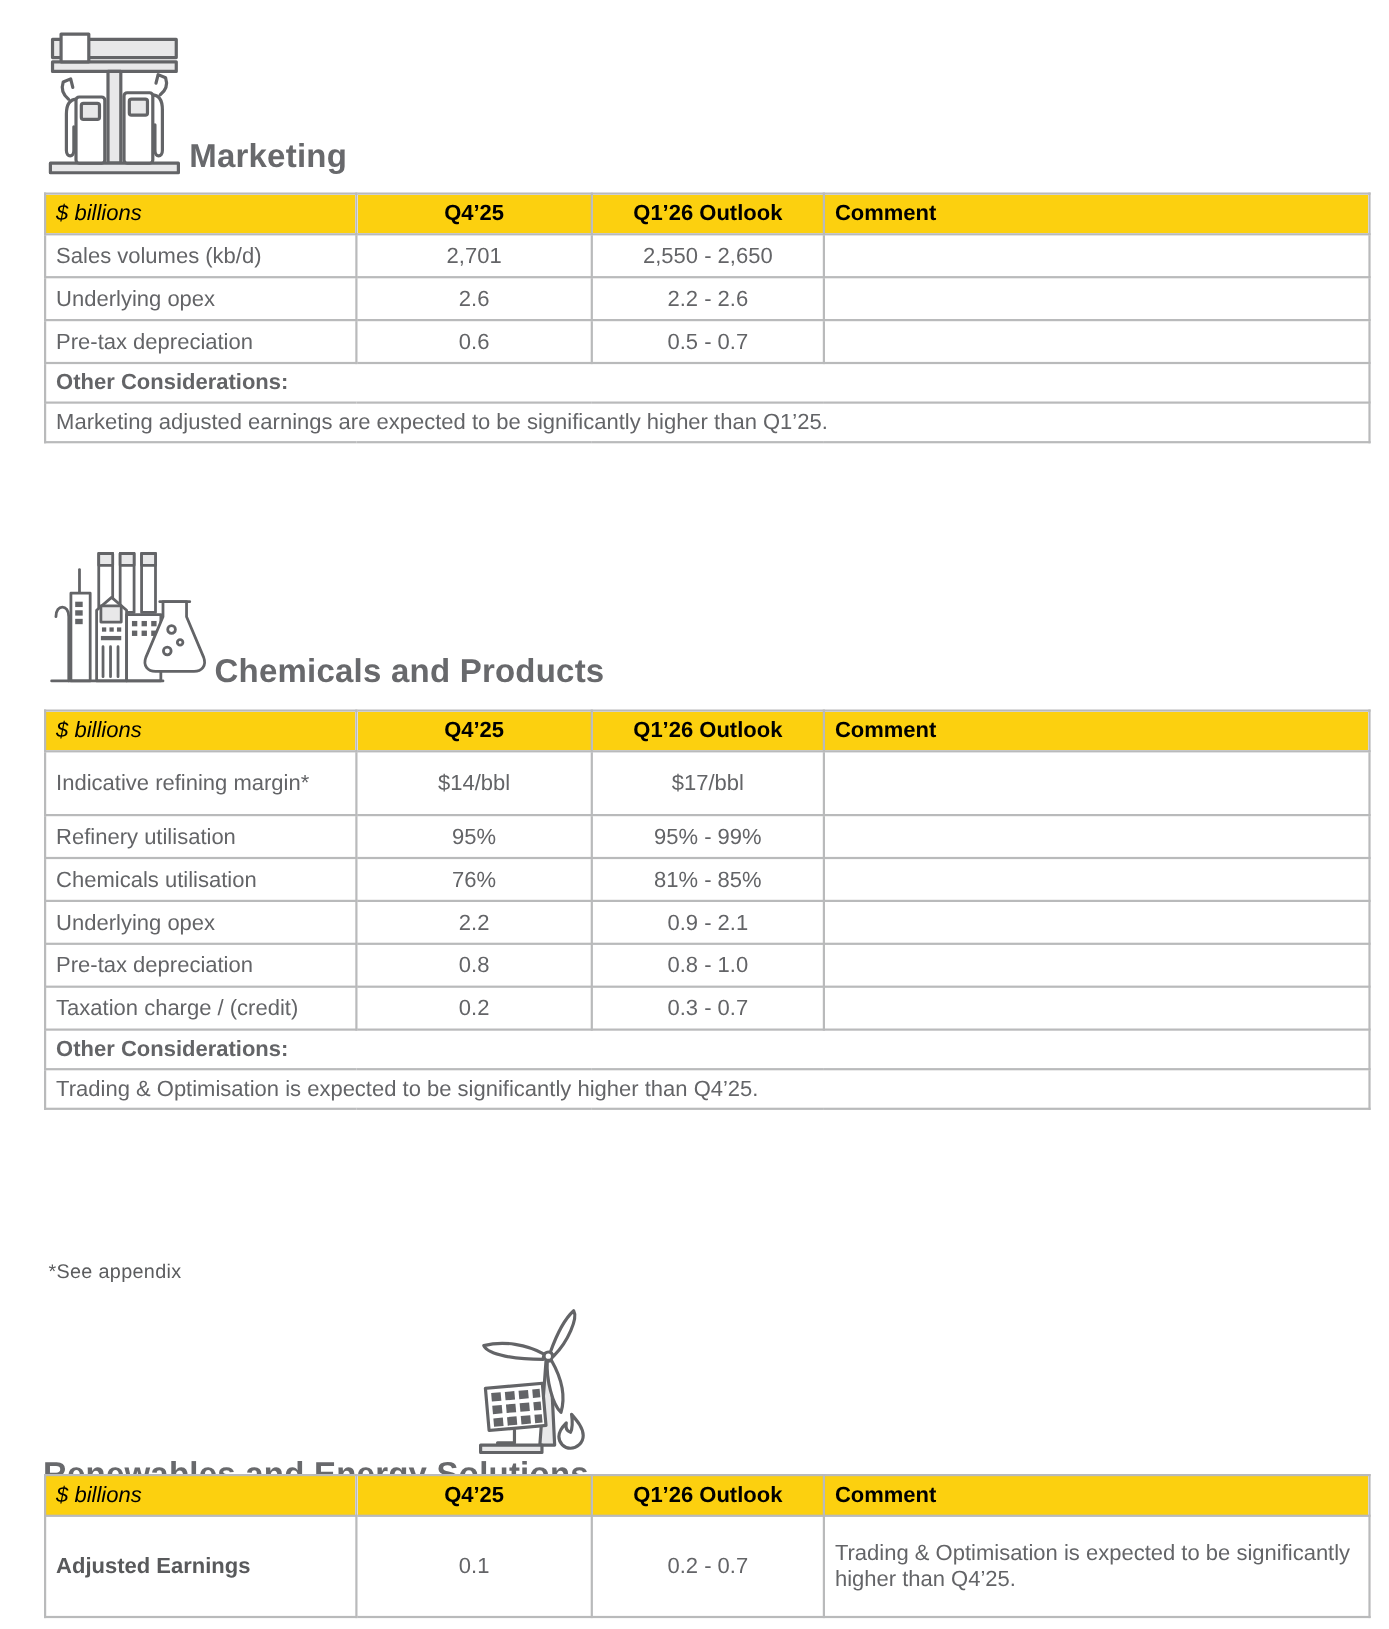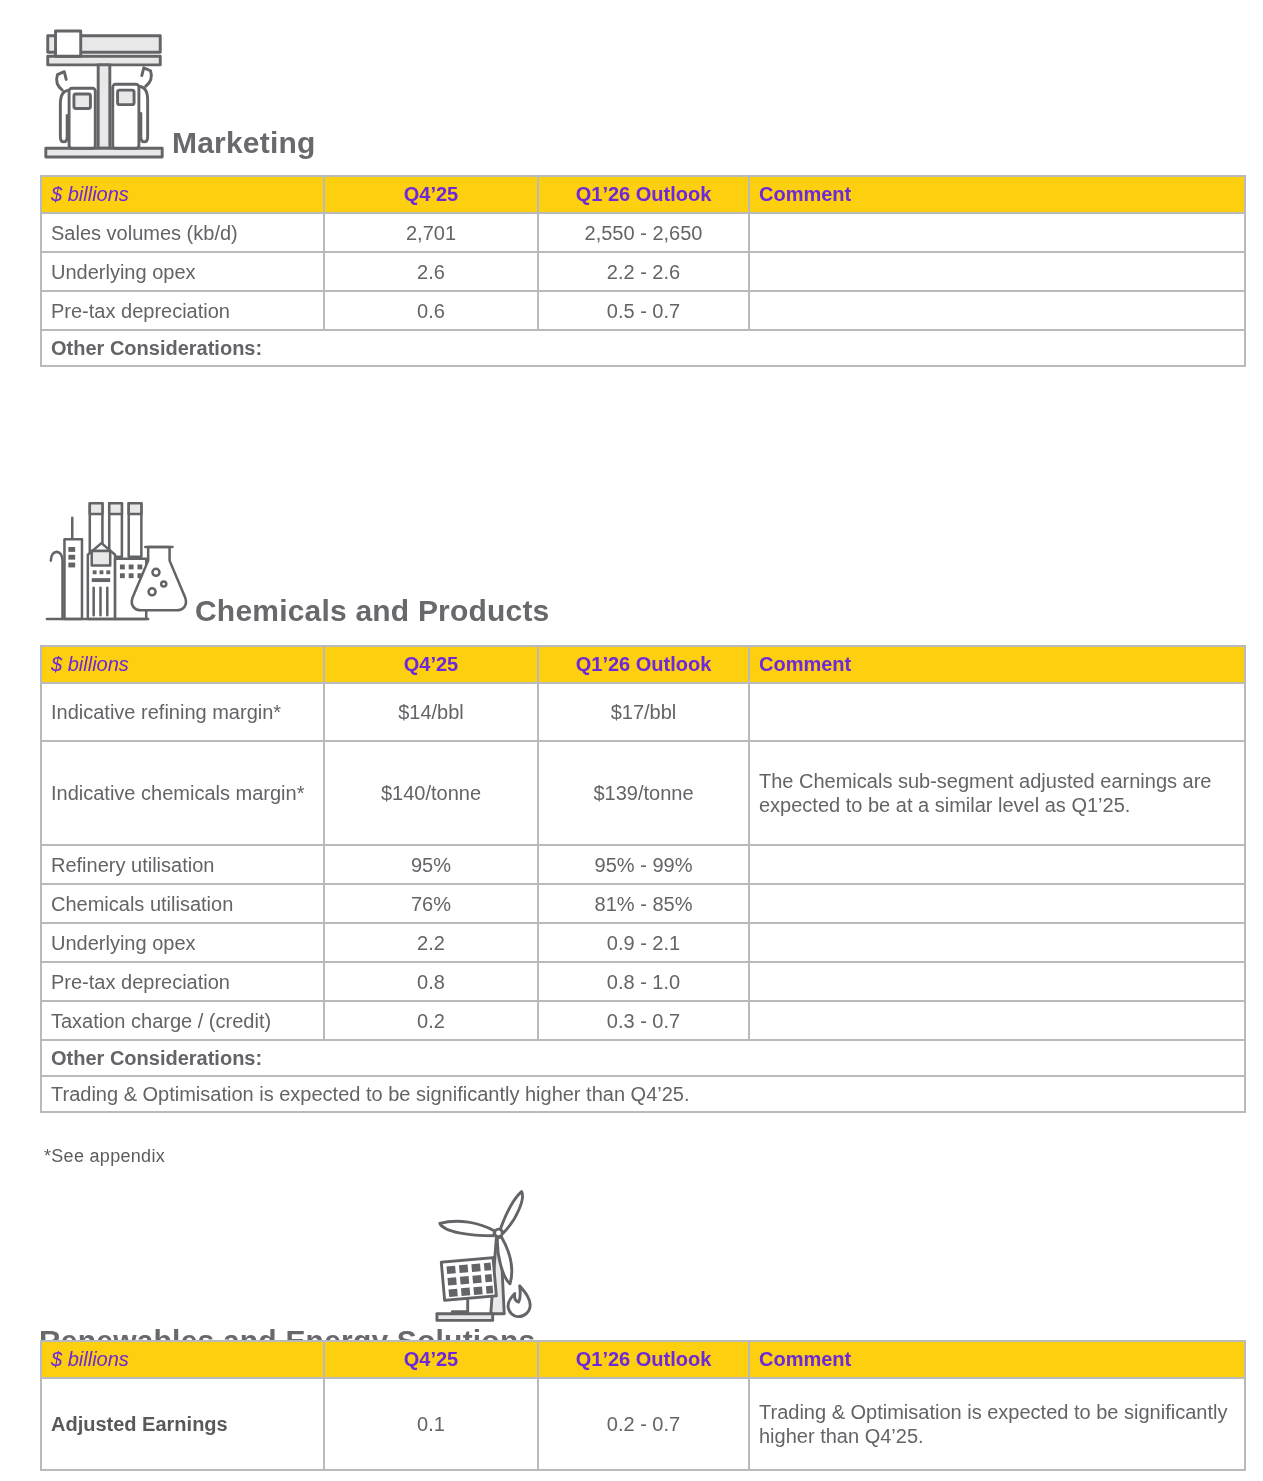--- a/index.html
+++ b/index.html
@@ -20,21 +20,21 @@
 
   
   table.outlook {
     border-collapse:collapse; table-layout:fixed; width:1204px;
     background:#ffffff;
   }
   table.outlook th, table.outlook td {
     border:2px solid #b9babb; overflow:hidden;
   }
   table.outlook thead th {
-    background:#fcd00f; color:#6d28d9; font-size:20px;
+    background:#fcd00f; color:#000000; font-size:20px;
     padding:4px 9px; height:27px; vertical-align:middle;
   }
   th.h-metric { text-align:left; font-style:italic; font-weight:normal; }
   th.h-q4, th.h-outlook { text-align:center; font-weight:bold; }
   th.h-comment { text-align:left; font-weight:bold; }
   table.outlook td {
     font-size:20px; color:#636467; padding:2px 9px;
     vertical-align:middle; line-height:24px;
   }
   td.lbl { text-align:left; }
@@ -113,20 +113,23 @@
     </tr>
     <tr class="r-std">
       <td class="lbl">Pre-tax depreciation</td>
       <td class="num">0.6</td>
       <td class="num">0.5 - 0.7</td>
       <td class="cmt"></td>
     </tr>
     <tr class="r-oc">
       <td class="oc-label" colspan="4">Other Considerations:</td>
     </tr>
+    <tr class="r-oc">
+      <td colspan="4">Marketing adjusted earnings are expected to be significantly higher than Q1’25.</td>
+    </tr>
   </tbody>
 </table>
 
 <div class="abs sec-head" style="left:45px; top:500px;">
   <span class="icon-wrap">
     <svg class="ico" width="146" height="130" viewBox="0 0 150 133" style="stroke-width:2.6">
 
       <rect class="fillW" x="46" y="3" width="13" height="55"></rect>
       <rect class="fillW" x="66" y="3" width="13" height="55"></rect>
       <rect class="fillW" x="86" y="3" width="13" height="55"></rect>
@@ -186,26 +189,20 @@
       <th class="h-outlook">Q1’26 Outlook</th>
       <th class="h-comment">Comment</th>
     </tr>
   </thead>
   <tbody>
     <tr class="r-tall">
       <td class="lbl">Indicative refining margin*</td>
       <td class="num">$14/bbl</td>
       <td class="num">$17/bbl</td>
       <td class="cmt"></td>
-    </tr>
-    <tr class="r-xl">
-      <td class="lbl">Indicative chemicals margin*</td>
-      <td class="num">$140/tonne</td>
-      <td class="num">$139/tonne</td>
-      <td class="cmt">The Chemicals sub-segment adjusted earnings are expected to be at a similar level as Q1’25.</td>
     </tr>
     <tr class="r-std">
       <td class="lbl">Refinery utilisation</td>
       <td class="num">95%</td>
       <td class="num">95% - 99%</td>
       <td class="cmt"></td>
     </tr>
     <tr class="r-std">
       <td class="lbl">Chemicals utilisation</td>
       <td class="num">76%</td>

